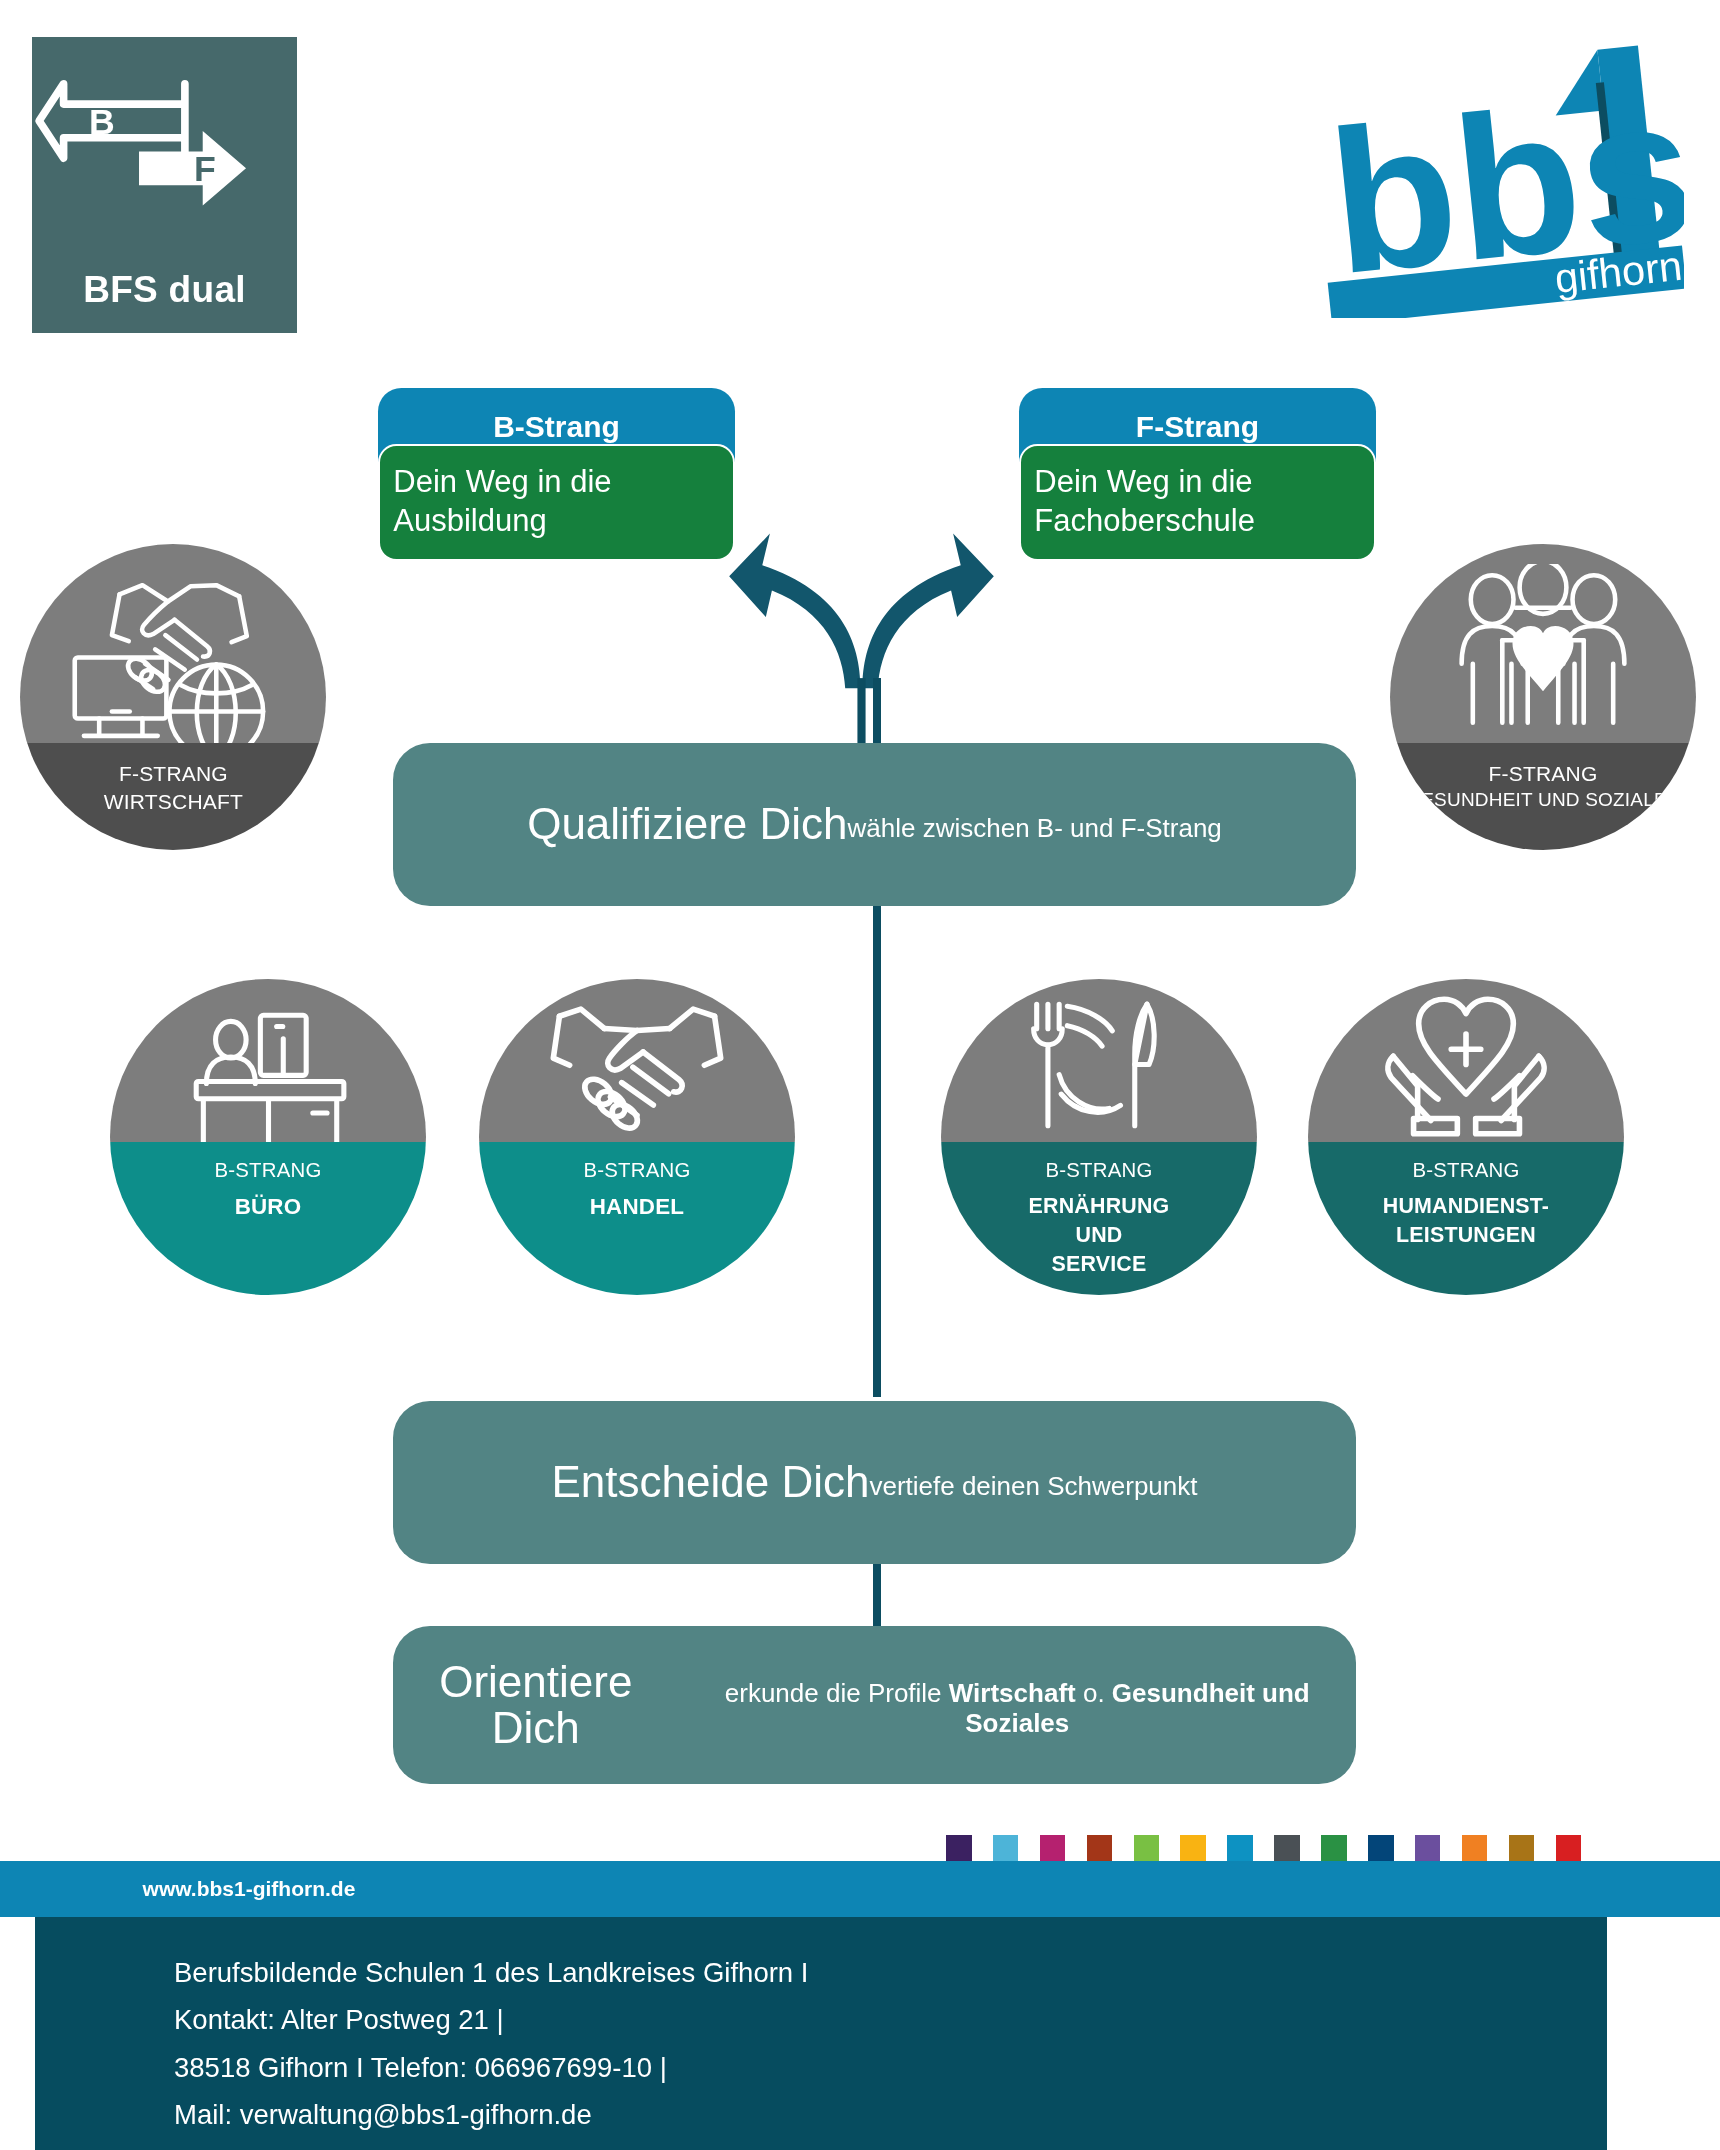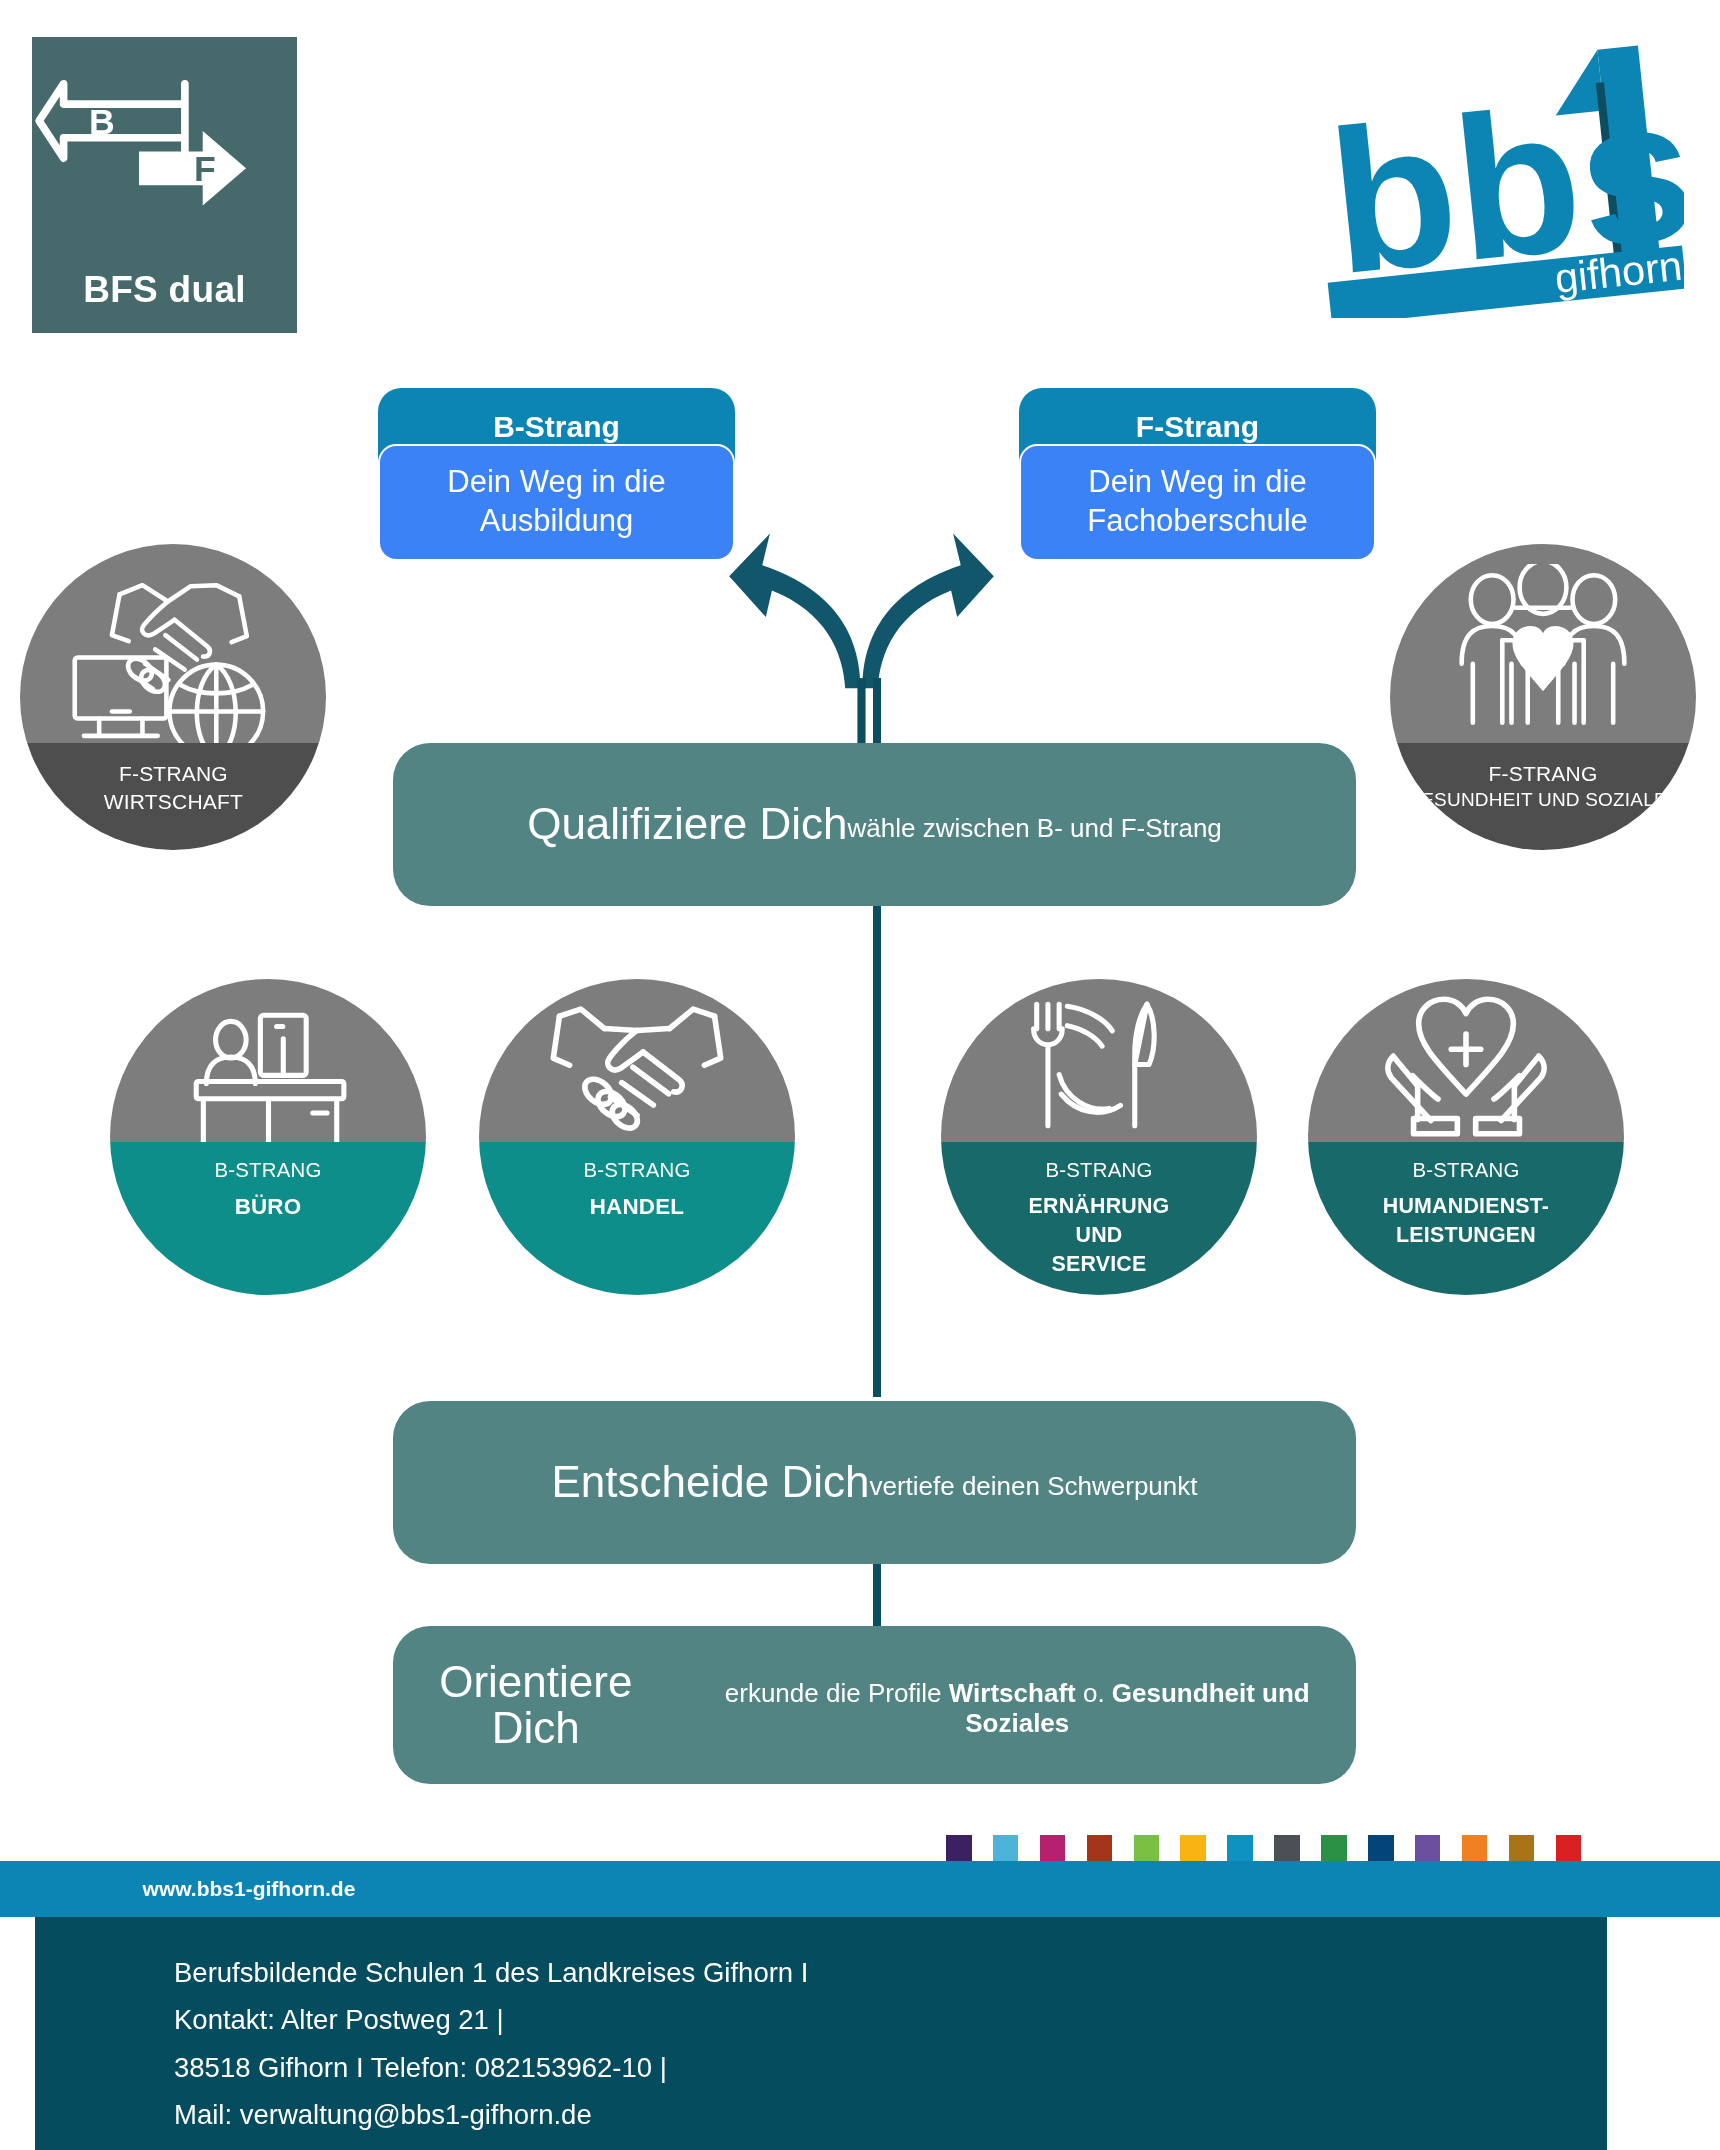--- a/index.html
+++ b/index.html
@@ -27,23 +27,23 @@
   
   .strang-card{position:absolute;width:357px;}
   .strang-head{
     height:82px;background:#0d85b4;border-radius:23.4px 23.4px 7.1px 7.1px;
     display:flex;align-items:center;justify-content:center;
     color:#fff;font-size:30px;font-weight:bold;
     box-sizing:border-box;padding-bottom:3.1px;
   }
   .strang-body{
     position:relative;margin-top:-26.5px;height:117px;
-    background:#3b82f6;border-radius:18.4px;
+    background:#15803d;border-radius:18.4px;
     border:2.5px solid #ffffff;
-    display:flex;align-items:center;justify-content:center;text-align:center;
+    display:flex;align-items:center;justify-content:center;
     color:#ffffff;font-size:31px;line-height:1.25;font-weight:300;
     box-sizing:border-box;padding:0 13.3px;
   }
   #card-b{left:378px;top:388px;}
   #card-f{left:1019px;top:388px;}
 
   
   #fork-arrow{position:absolute;left:729px;top:500px;width:265px;height:285px;}
 
   
@@ -368,19 +368,19 @@
     </div>
 
   <div id="url-bar">
     <span id="url-text">www.bbs1-gifhorn.de</span>
   </div>
 
   <div id="contact-bar">
     <div id="contact-lines">
       <div>Berufsbildende Schulen 1 des Landkreises Gifhorn I</div>
       <div>Kontakt: Alter Postweg 21  |</div>
-      <div>38518 Gifhorn I Telefon: 082153962-10 |</div>
+      <div>38518 Gifhorn I Telefon: 066967699-10 |</div>
       <div>Mail: verwaltung@bbs1-gifhorn.de</div>
     </div>
   </div>
 
 </div>
 
 
 </body></html>

